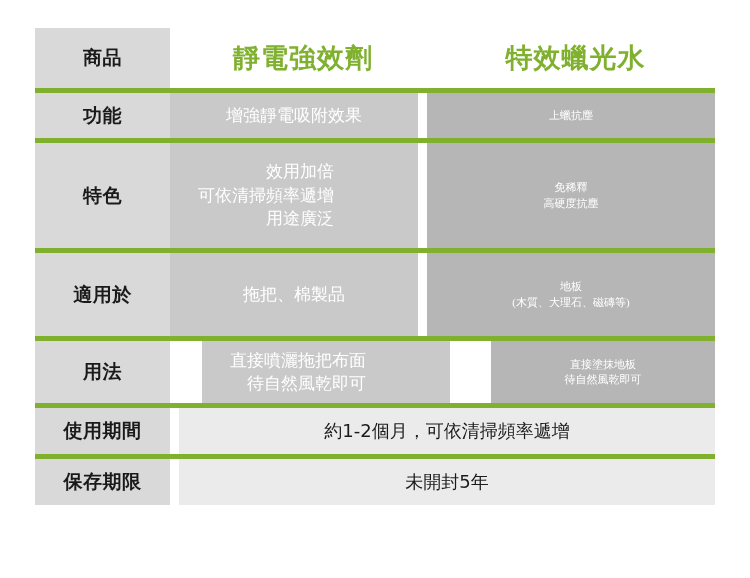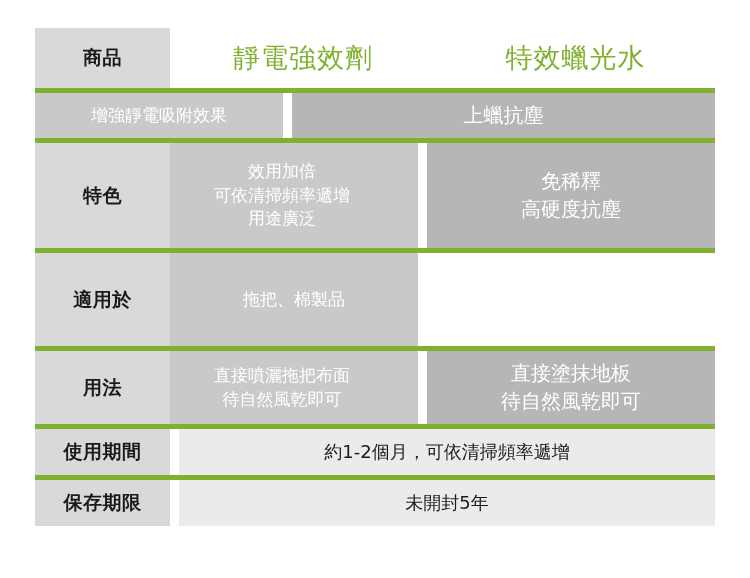--- a/index.html
+++ b/index.html
@@ -52,31 +52,31 @@
   
   .cell.col-a {
     flex: 0 0 248px;
     width: 248px;
     background: #c9c9c9;
     color: #ffffff;
     font-size: 17px;
     line-height: 1.38;
   }
   .cell.col-a.center { justify-content: center; text-align: center; }
-  .cell.col-a.left   { justify-content: flex-start; text-align: center; padding-left: 44px; }
+  .cell.col-a.left   { justify-content: flex-start; text-align: right; padding-left: 28px; }
 
   
   .cell.col-b {
     flex: 1 1 auto;
     background: #b6b6b6;
     color: #ffffff;
     margin-left: 9px;
     justify-content: center;
     text-align: center;
-    font-size: 20px;
+    font-size: 11px;
     line-height: 1.38;
   }
 
   
   .cell.merged {
     flex: 1 1 auto;
     background: #ebebeb;
     margin-left: 9px;
     justify-content: center;
     text-align: center;
@@ -87,21 +87,21 @@
   
   .row.header .cell.label {
     background: #d9d9d9;
     height: 60px;
   }
   .row.header .cell.head-a,
   .row.header .cell.head-b {
     background: #ffffff;
     color: #7fb02e;
     font-size: 27px;
-    font-weight: normal;
+    font-weight: bold;
     justify-content: center;
     text-align: right;
     height: 60px;
     letter-spacing: 1px;
   }
   .row.header .cell.head-a {
     flex: 0 0 248px;
     width: 248px;
     margin-left: 9px;
   }
@@ -114,22 +114,22 @@
   .sep-wrap {
     position: relative;
     height: 5px;
     width: 100%;
     background: #7fb02e;
   }
 
   
   .h-func   { height: 45px; }
   .h-feat   { height: 105px; }
-  .h-apply  { height: 93px; font-family: Liberation Serif, serif; }
-  .h-usage  { height: 73px; }
+  .h-apply  { height: 83px; font-family: Liberation Serif, serif; }
+  .h-usage  { height: 62px; gap: 32px; }
   .h-period { height: 46px; }
   .h-shelf  { height: 46px; }
 
   .multiline { display: block; }
 </style>
 </head>
 <body>
 
 <div class="comparison-table">
 
@@ -141,20 +141,23 @@
       <span>靜電強效劑</span>
     </div>
     <div class="cell head-b">
       <span>特效蠟光水</span>
     </div>
   </div>
 
   <div class="sep-wrap"></div>
 
   <div class="row h-func">
+    <div class="cell label">
+      <span>功能</span>
+    </div>
     <div class="cell col-a center">
       <span>增強靜電吸附效果</span>
     </div>
     <div class="cell col-b">
       <span>上蠟抗塵</span>
     </div>
   </div>
 
   <div class="sep-wrap"></div>
 
@@ -179,20 +182,26 @@
 
   <div class="sep-wrap"></div>
 
   <div class="row h-apply">
     <div class="cell label">
       <span>適用於</span>
     </div>
     <div class="cell col-a center">
       <span>拖把、棉製品</span>
     </div>
+    <div class="cell col-b">
+      <div>
+        <span class="multiline">地板</span>
+        <span class="multiline">(木質、大理石、磁磚等)</span>
+      </div>
+    </div>
   </div>
 
   <div class="sep-wrap"></div>
 
   <div class="row h-usage">
     <div class="cell label">
       <span>用法</span>
     </div>
     <div class="cell col-a left">
       <div>

